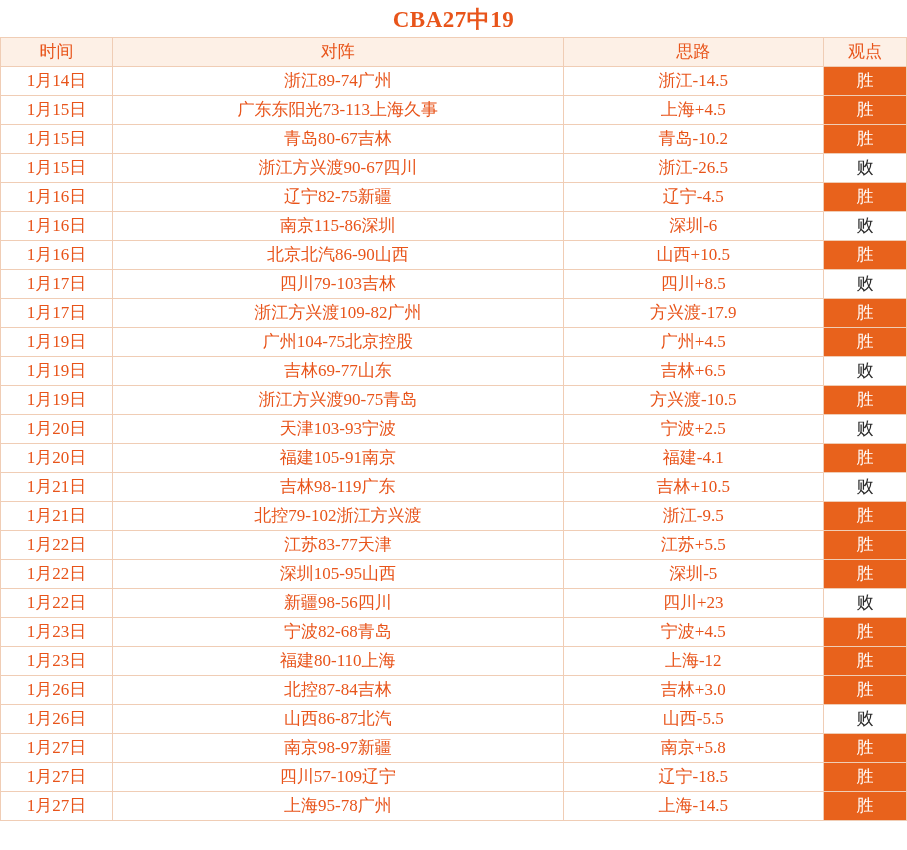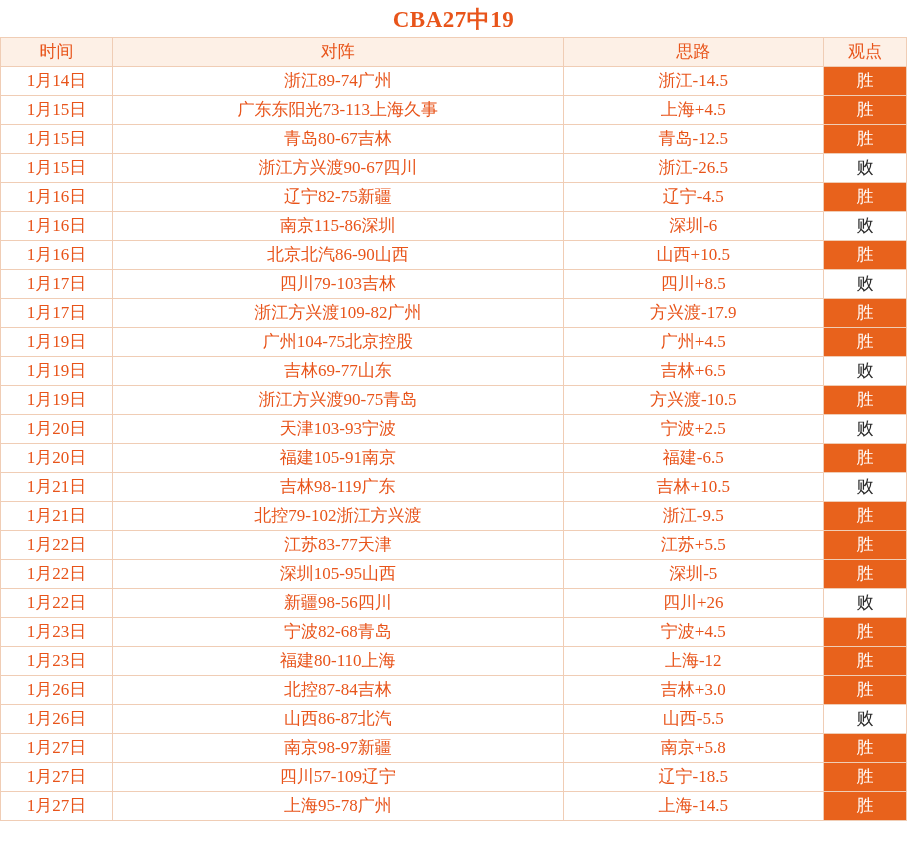--- a/index.html
+++ b/index.html
@@ -105,21 +105,21 @@
         </tr>
         <tr>
           <td class="date">1月15日</td>
           <td class="match">广东东阳光73-113上海久事</td>
           <td class="idea">上海+4.5</td>
           <td class="view win">胜</td>
         </tr>
         <tr>
           <td class="date">1月15日</td>
           <td class="match">青岛80-67吉林</td>
-          <td class="idea">青岛-12.5</td>
+          <td class="idea">青岛-10.2</td>
           <td class="view win">胜</td>
         </tr>
         <tr>
           <td class="date">1月15日</td>
           <td class="match">浙江方兴渡90-67四川</td>
           <td class="idea">浙江-26.5</td>
           <td class="view lose">败</td>
         </tr>
         <tr>
           <td class="date">1月16日</td>
@@ -171,21 +171,21 @@
         </tr>
         <tr>
           <td class="date">1月20日</td>
           <td class="match">天津103-93宁波</td>
           <td class="idea">宁波+2.5</td>
           <td class="view lose">败</td>
         </tr>
         <tr>
           <td class="date">1月20日</td>
           <td class="match">福建105-91南京</td>
-          <td class="idea">福建-6.5</td>
+          <td class="idea">福建-4.1</td>
           <td class="view win">胜</td>
         </tr>
         <tr>
           <td class="date">1月21日</td>
           <td class="match">吉林98-119广东</td>
           <td class="idea">吉林+10.5</td>
           <td class="view lose">败</td>
         </tr>
         <tr>
           <td class="date">1月21日</td>
@@ -201,21 +201,21 @@
         </tr>
         <tr>
           <td class="date">1月22日</td>
           <td class="match">深圳105-95山西</td>
           <td class="idea">深圳-5</td>
           <td class="view win">胜</td>
         </tr>
         <tr>
           <td class="date">1月22日</td>
           <td class="match">新疆98-56四川</td>
-          <td class="idea">四川+26</td>
+          <td class="idea">四川+23</td>
           <td class="view lose">败</td>
         </tr>
         <tr>
           <td class="date">1月23日</td>
           <td class="match">宁波82-68青岛</td>
           <td class="idea">宁波+4.5</td>
           <td class="view win">胜</td>
         </tr>
         <tr>
           <td class="date">1月23日</td>

